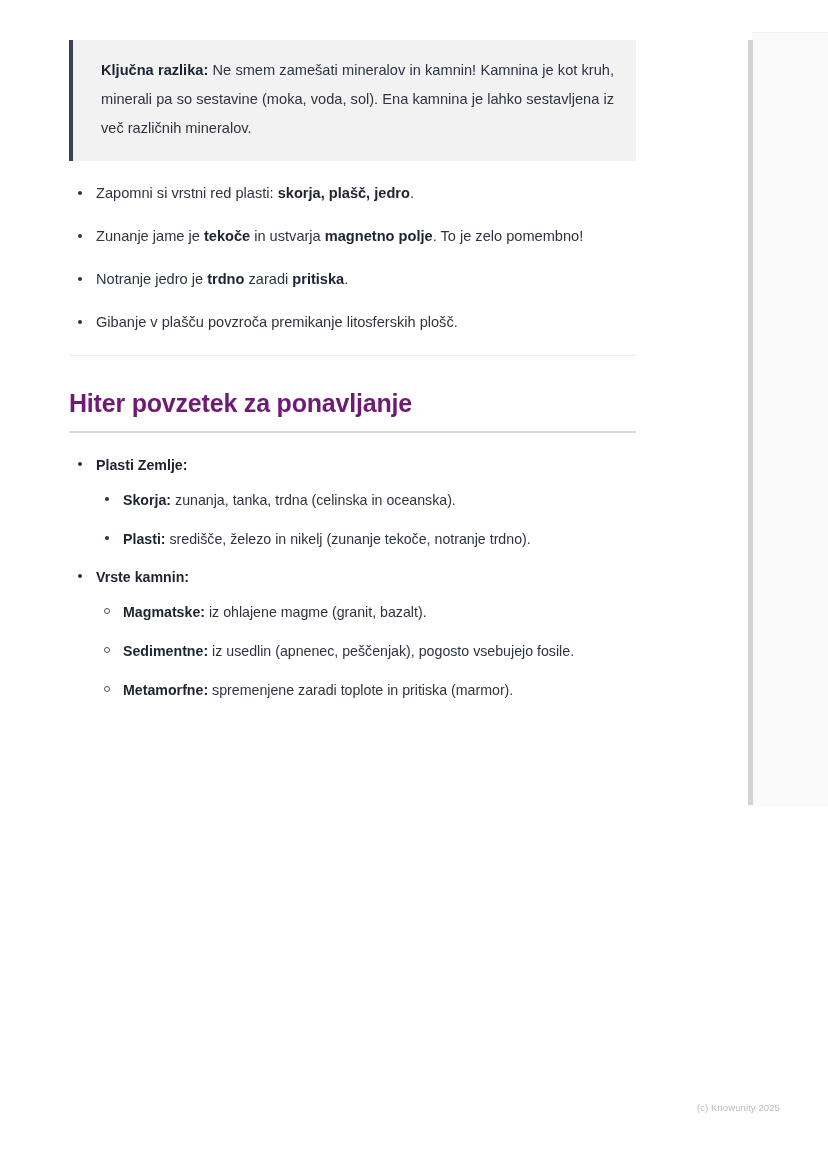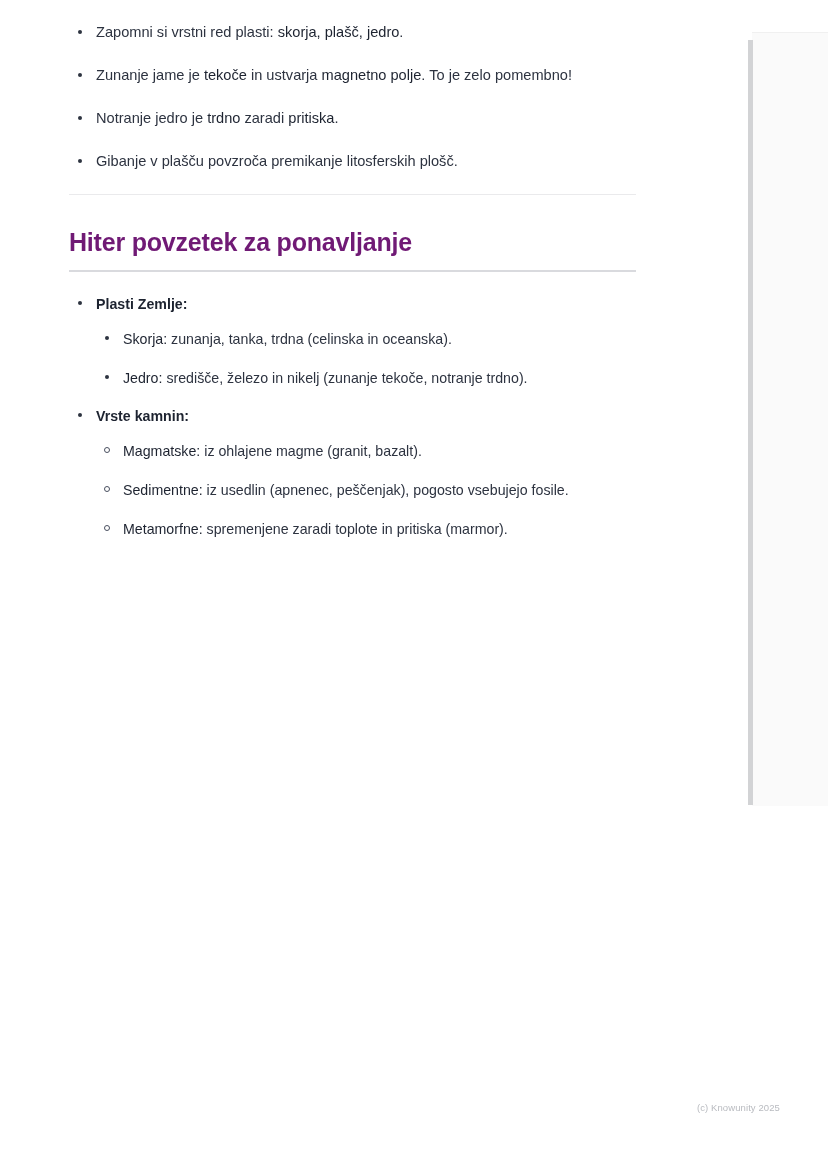--- a/index.html
+++ b/index.html
@@ -69,21 +69,21 @@
   ul.main-list > li::before {
     content: "";
     position: absolute;
     left: 9px;
     top: 10px;
     width: 4px;
     height: 4px;
     border-radius: 50%;
     background: #2d3340;
   }
-  b, strong { font-weight: normal; color: #1d2330; }
+  b, strong { font-weight: bold; color: #1d2330; }
 
   
   .divider {
     margin-top: 20px;
     height: 1px;
     background: #eaeaec;
     width: 567px;
   }
   h2.section-heading {
     margin: 31px 0 0 0;
@@ -200,37 +200,40 @@
     letter-spacing: 0.1px;
   }
 </style>
 </head>
 <body>
 
 <div class="page">
 
   <div class="doc">
 
+    <div class="callout">
+      <p><span class="lead">Ključna razlika:</span><span> Ne smem zamešati mineralov in kamnin! Kamnina je kot kruh, minerali pa so sestavine (moka, voda, sol). Ena kamnina je lahko sestavljena iz več različnih mineralov.</span></p>
+    </div>
 
     <ul class="main-list" id="main-list">
         <li><span>Zapomni si vrstni red plasti: </span><b>skorja, plašč, jedro</b><span>.</span></li>
         <li><span>Zunanje jame je </span><b>tekoče</b><span> in ustvarja </span><b>magnetno polje</b><span>. To je zelo pomembno!</span></li>
         <li><span>Notranje jedro je </span><b>trdno</b><span> zaradi </span><b>pritiska</b><span>.</span></li>
         <li><span>Gibanje v plašču povzroča premikanje litosferskih plošč.</span></li>
       </ul>
 
     <div class="divider"></div>
 
     <h2 class="section-heading">Hiter povzetek za ponavljanje</h2>
     <div class="heading-rule"></div>
 
     <ul class="summary" id="summary-list">
         <li><span class="grouplabel">Plasti Zemlje:</span><ul class="sub filled">
             <li><b>Skorja:</b><span> zunanja, tanka, trdna (celinska in oceanska).</span></li>
-            <li><b>Jedro:</b><span> središče, železo in nikelj (zunanje tekoče, notranje trdno).</span></li>
+            <li><b>Plasti:</b><span> središče, železo in nikelj (zunanje tekoče, notranje trdno).</span></li>
           </ul></li>
         <li><span class="grouplabel">Vrste kamnin:</span><ul class="sub hollow">
             <li><b>Magmatske:</b><span> iz ohlajene magme (granit, bazalt).</span></li>
             <li><b>Sedimentne:</b><span> iz usedlin (apnenec, peščenjak), pogosto vsebujejo fosile.</span></li>
             <li><b>Metamorfne:</b><span> spremenjene zaradi toplote in pritiska (marmor).</span></li>
           </ul></li>
       </ul>
 
   </div>
 

